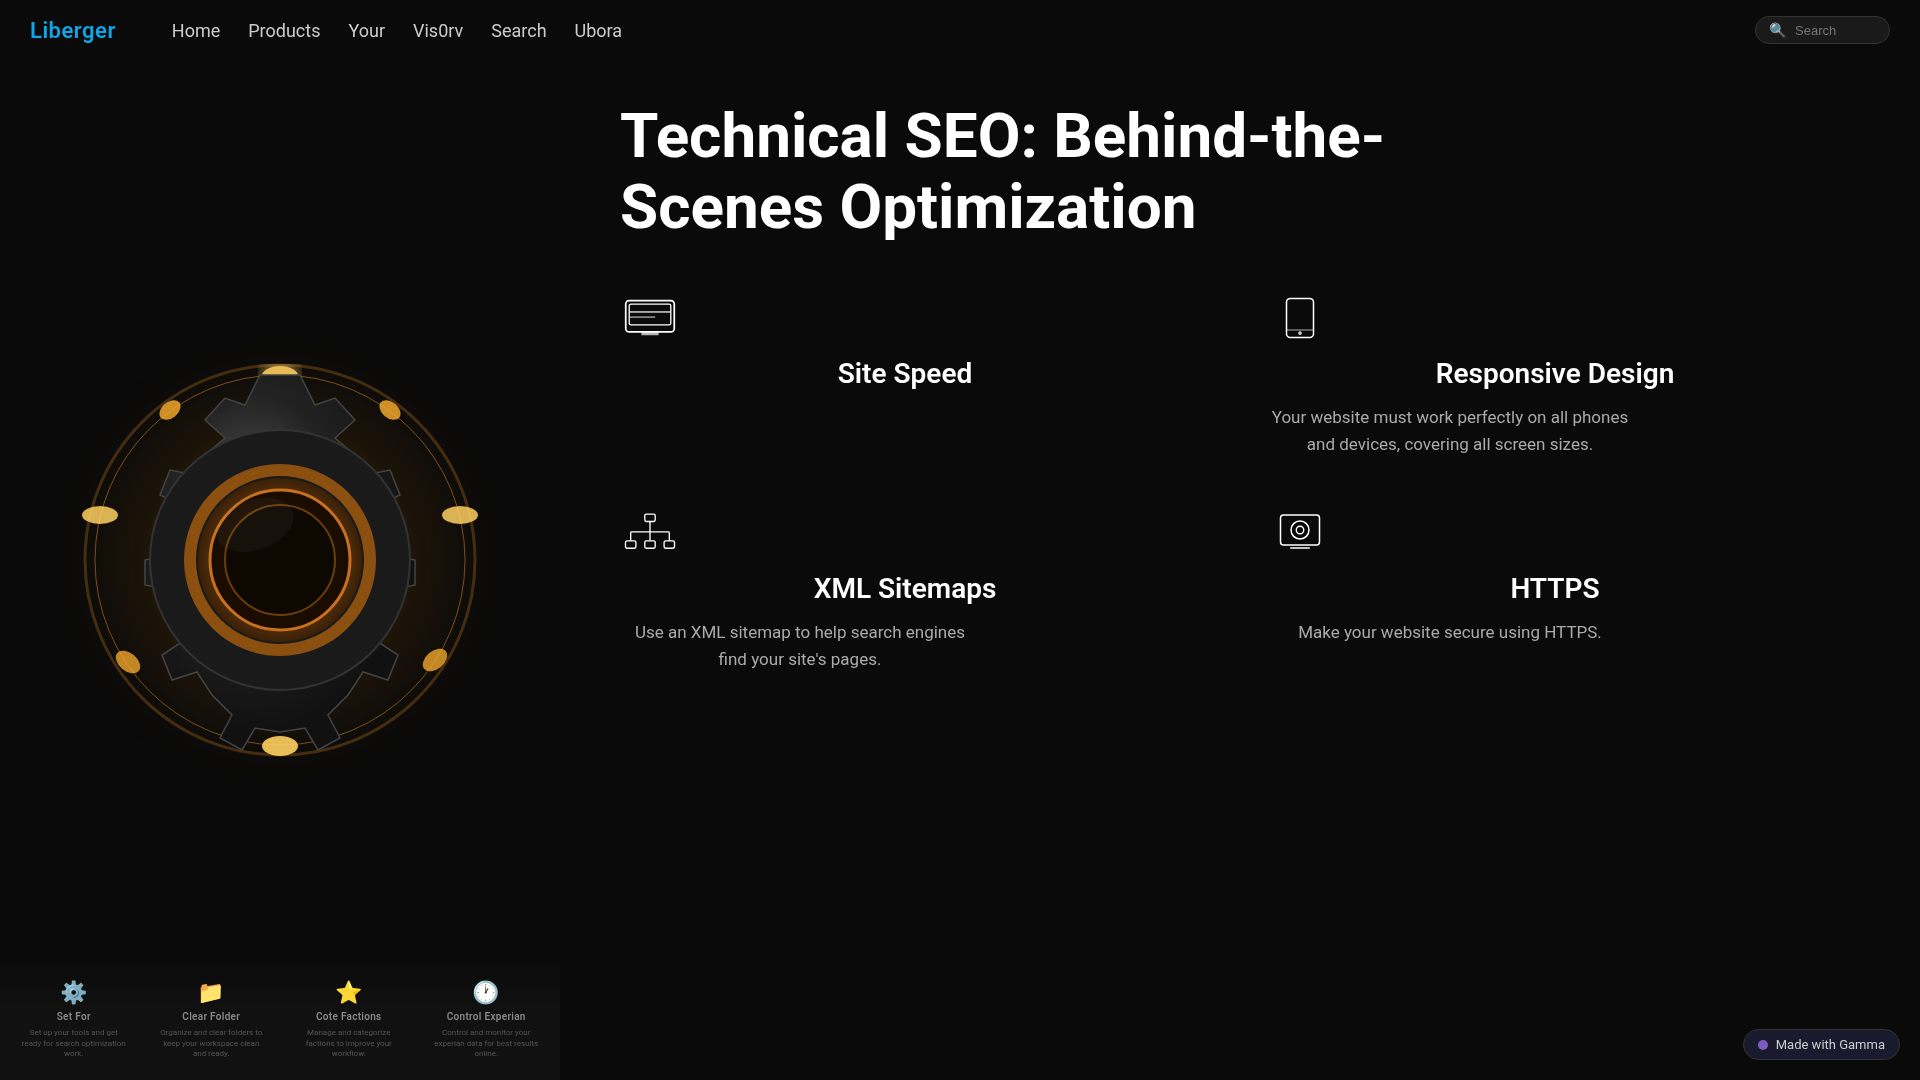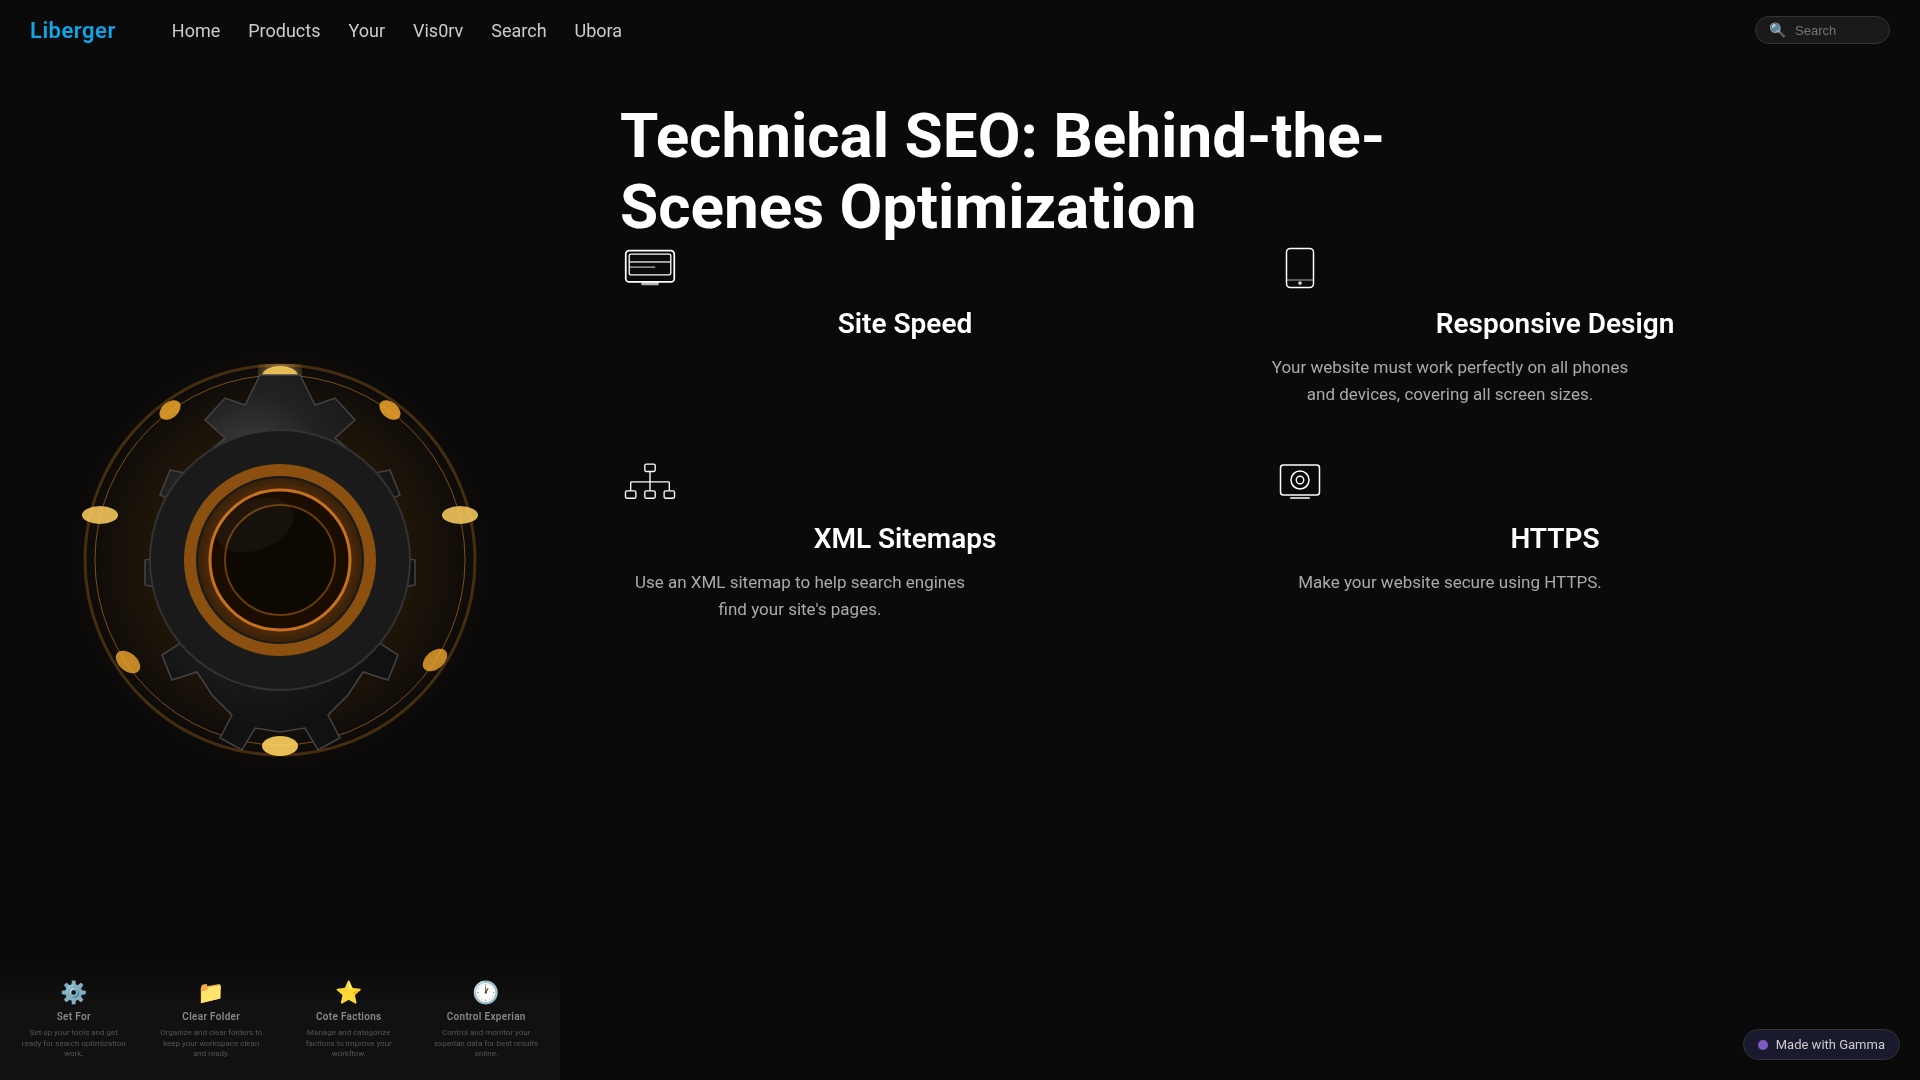--- a/index.html
+++ b/index.html
@@ -173,20 +173,21 @@
       display: flex;
       flex-direction: column;
       justify-content: flex-start;
     }
 
     .main-title {
       font-size: 62px;
       font-weight: 700;
       line-height: 1.15;
       color: #ffffff;
+      margin-bottom: 50px;
       max-width: 800px;
     }
 
     .features-grid {
       display: grid;
       grid-template-columns: 1fr 1fr;
       gap: 50px 80px;
       text-align: center;
     }
 

